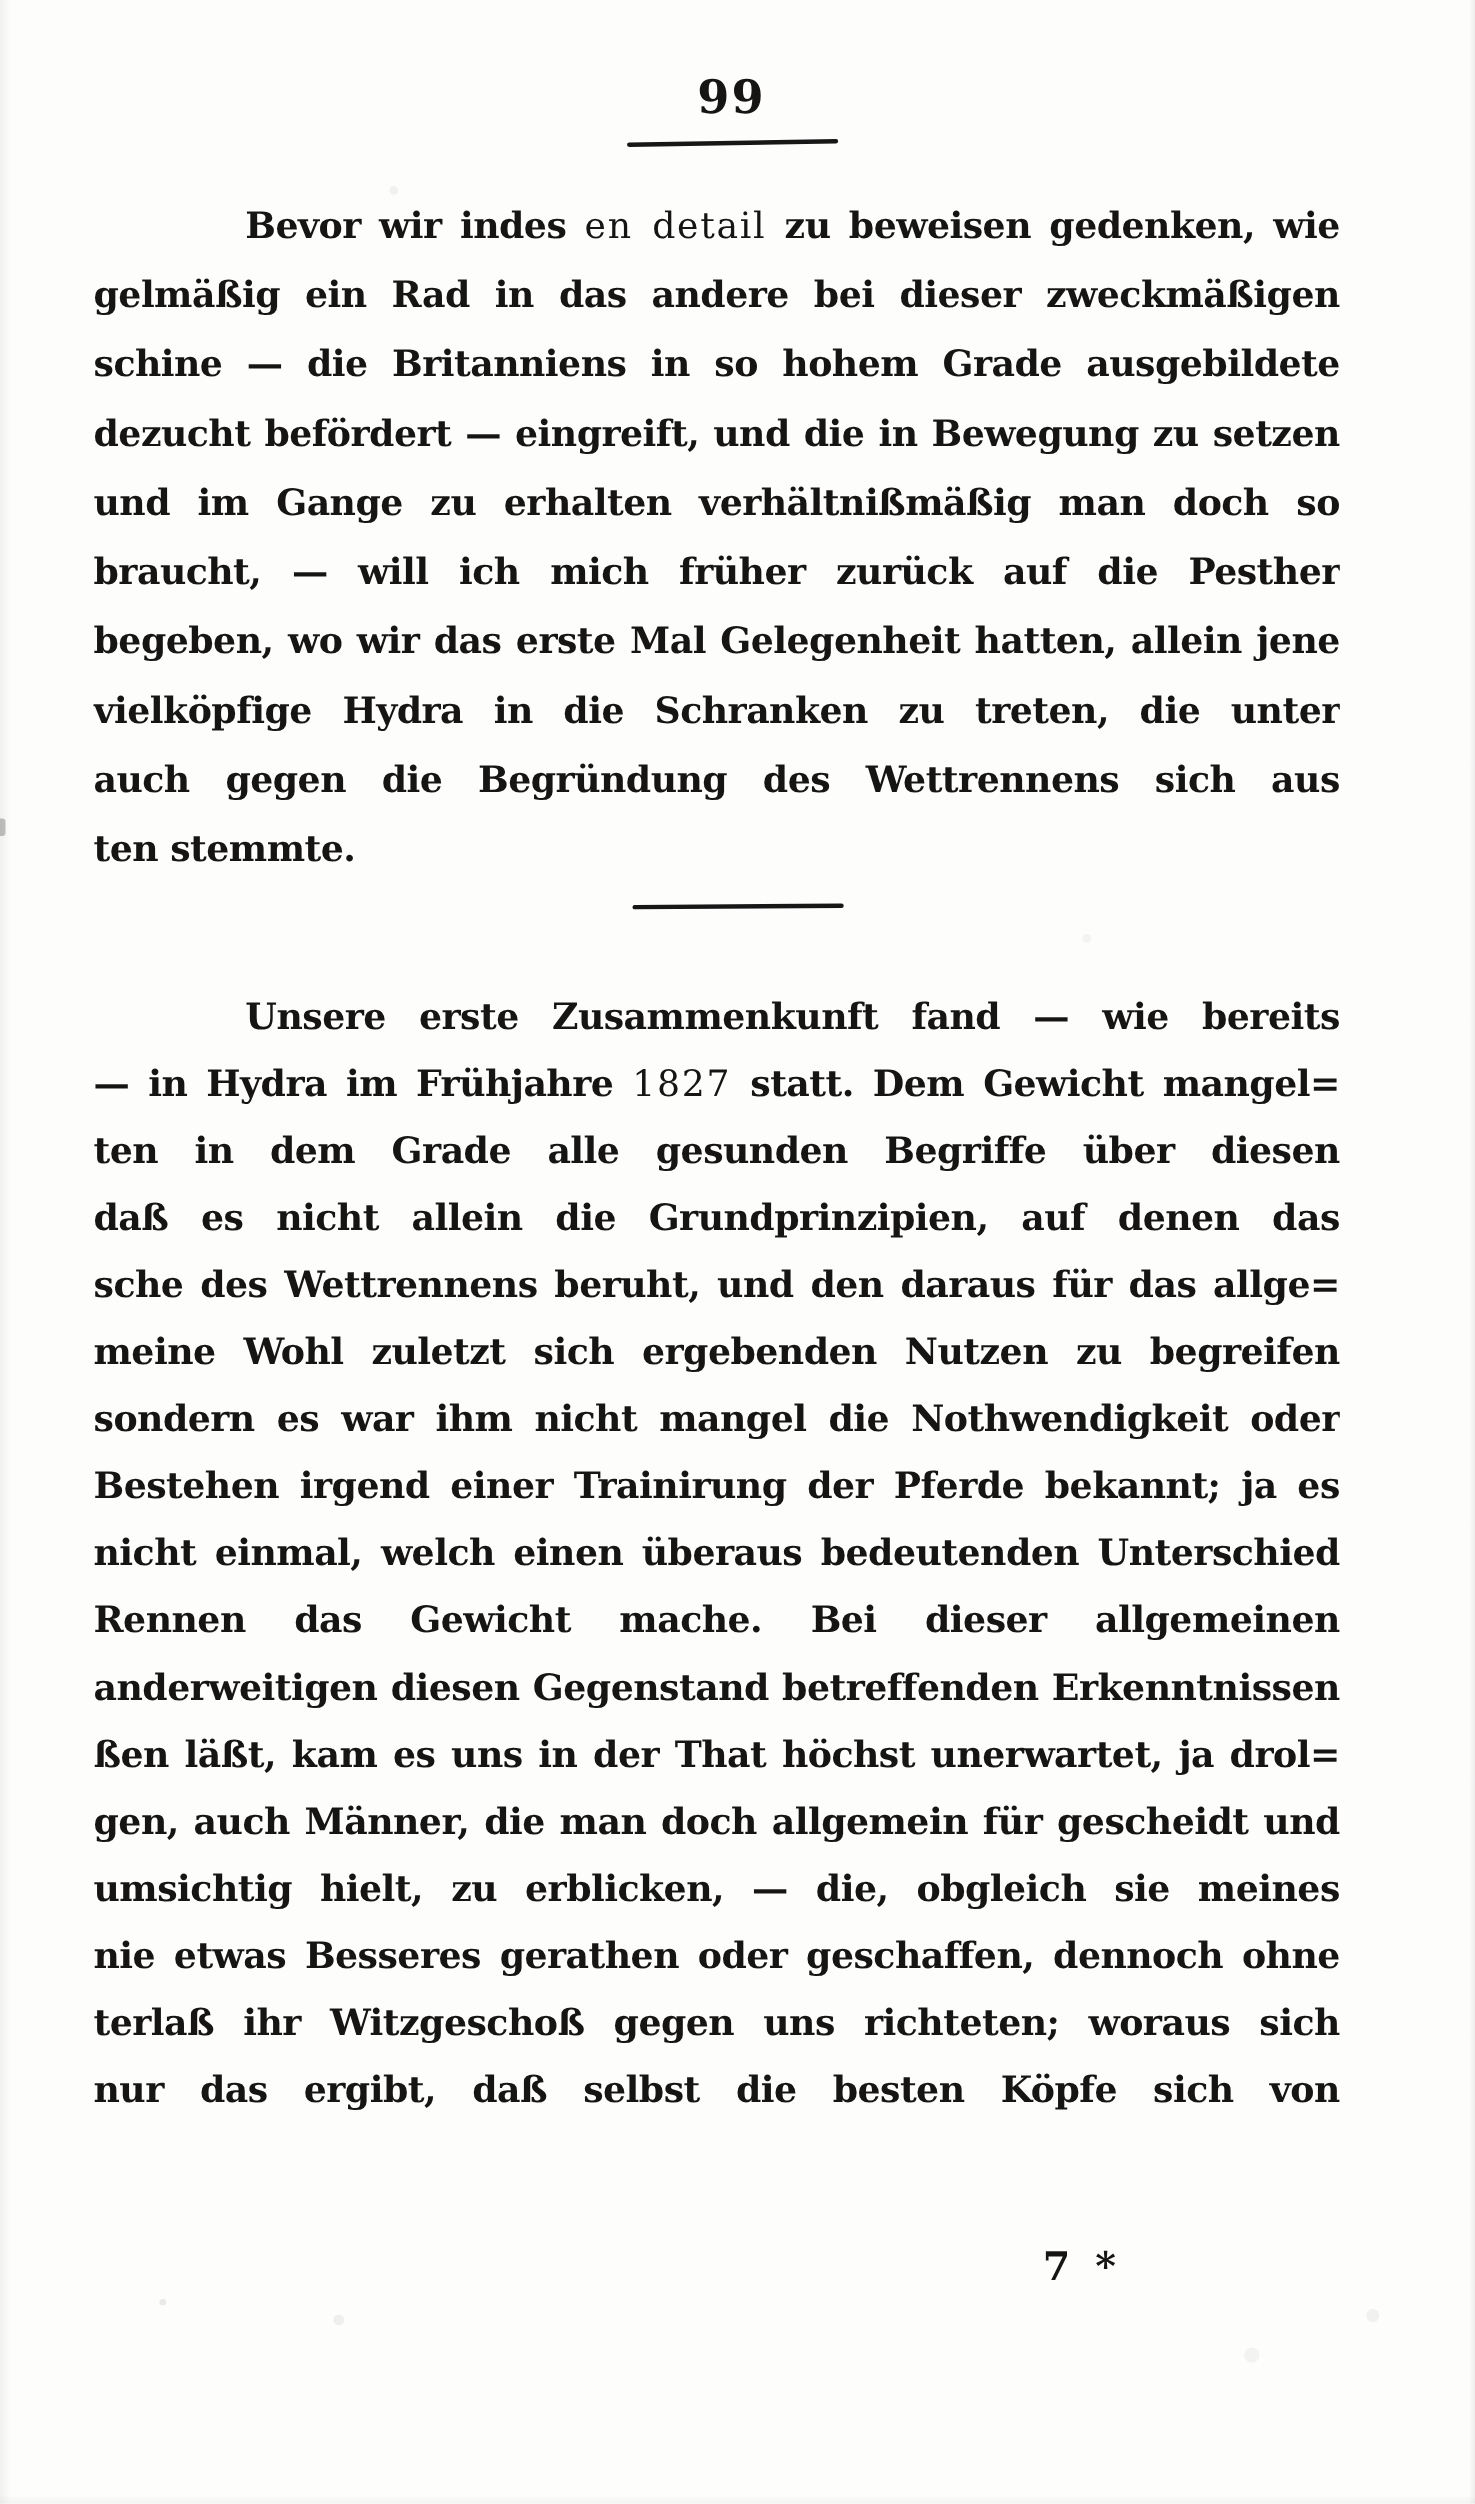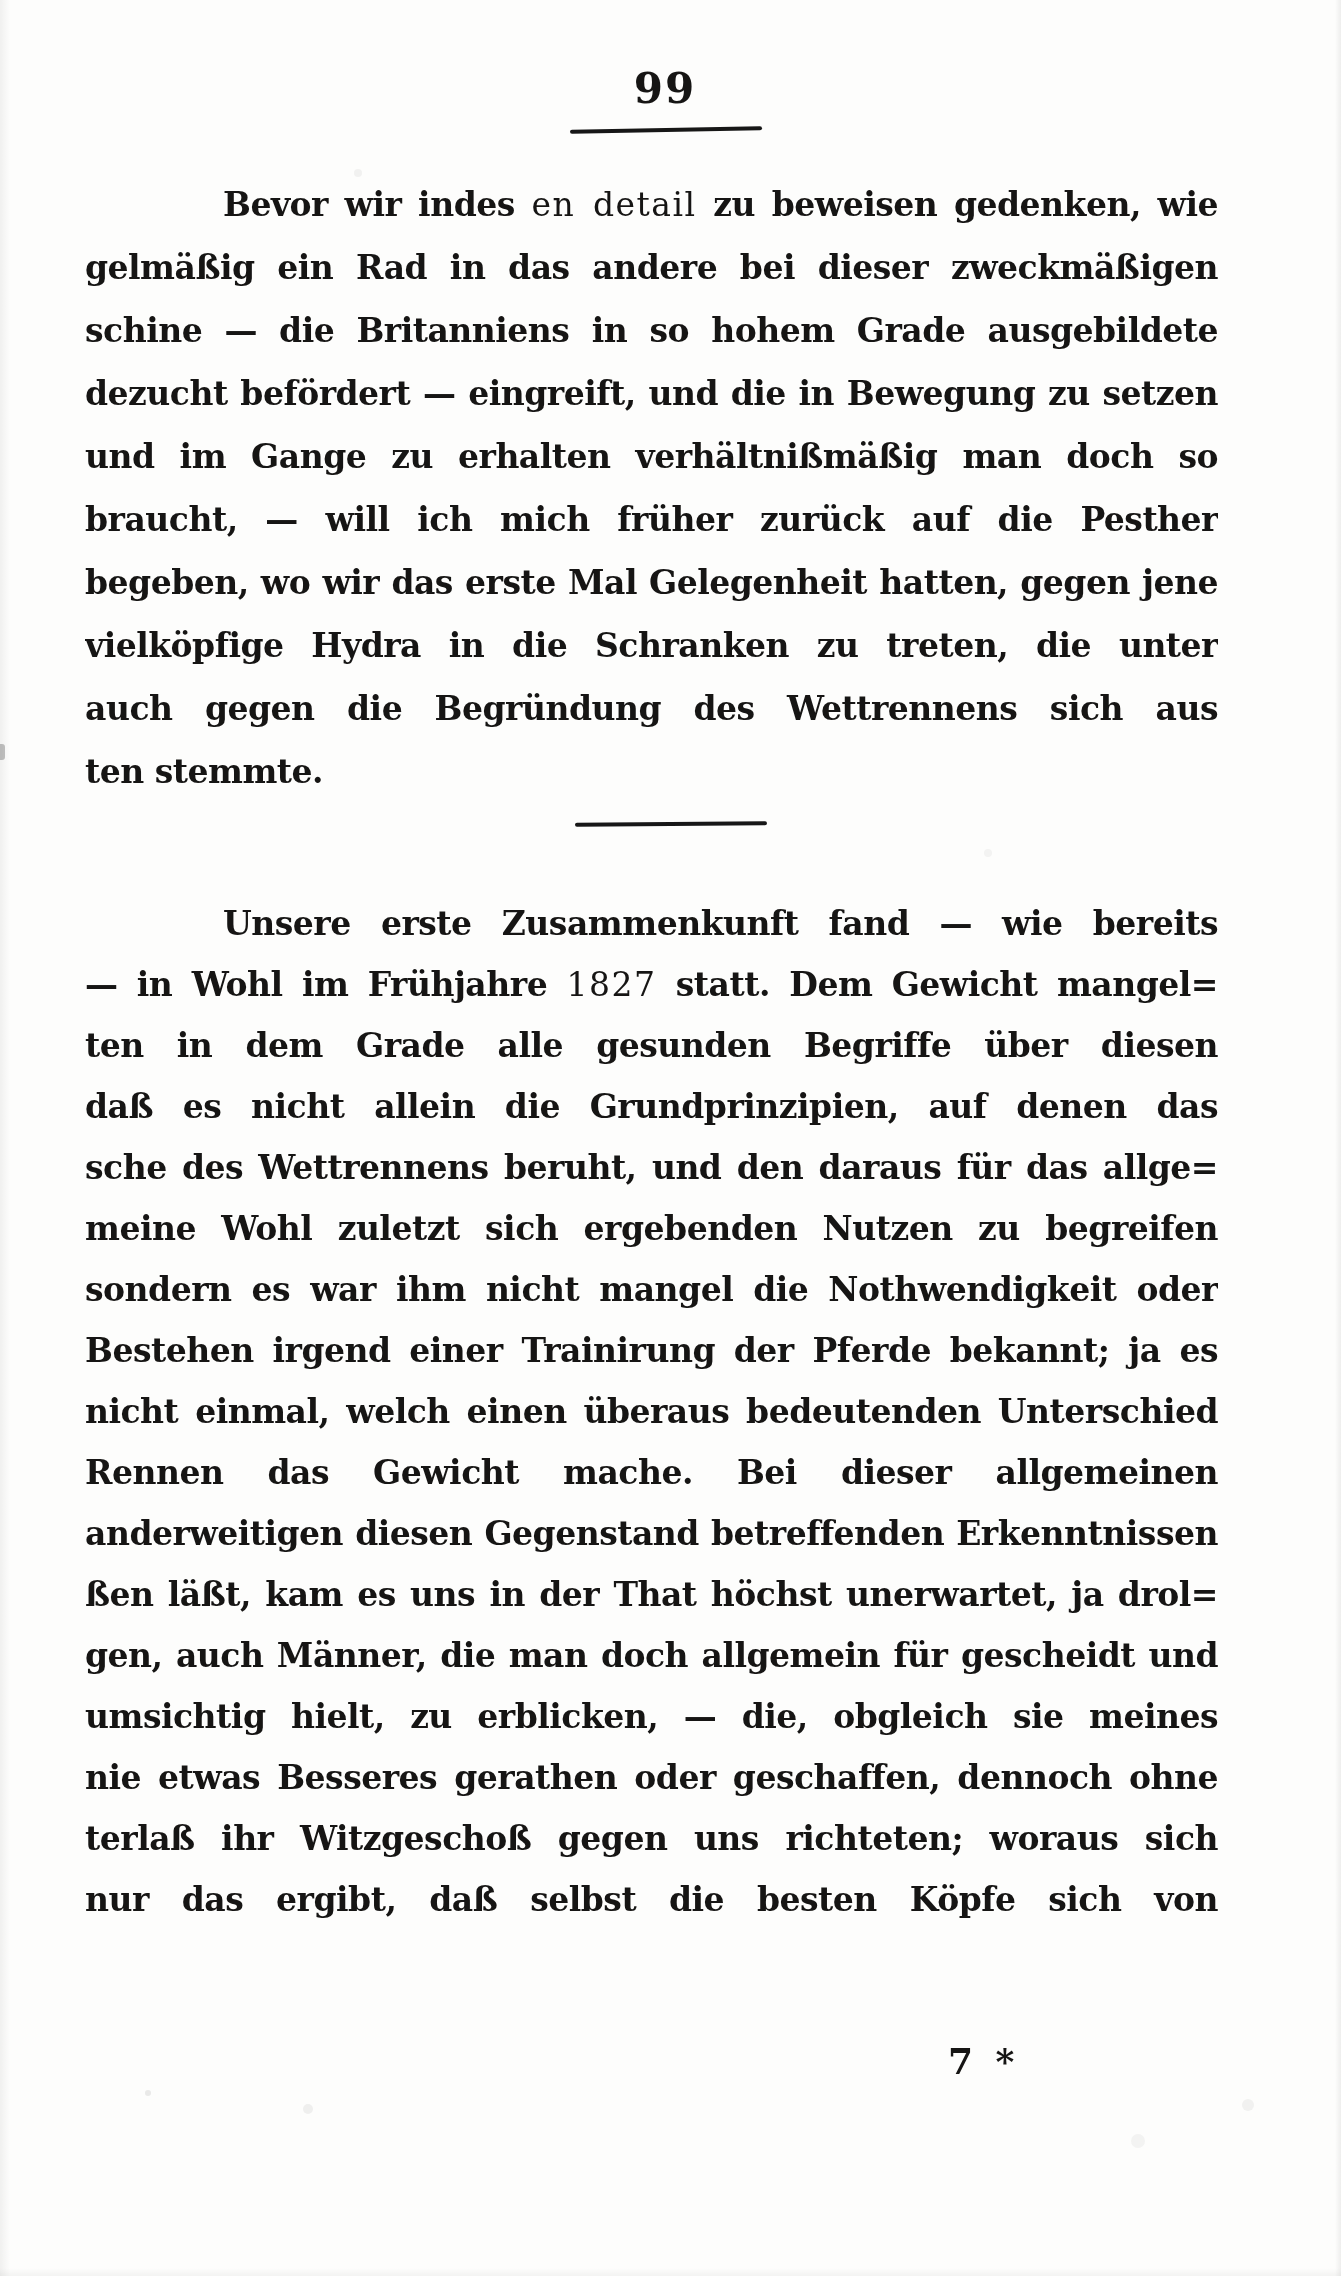--- a/index.html
+++ b/index.html
@@ -81,31 +81,31 @@
   <div class="pagenum">99</div>
   <div class="rule header-rule"></div>
 
   <div class="para para1">
     <div class="tline indent"><span>Bevor wir indes </span><span class="antiqua">en detail</span><span> zu beweisen gedenken, wie re=</span></div>
     <div class="tline">gelmäßig ein Rad in das andere bei dieser zweckmäßigen Ma=</div>
     <div class="tline">schine — die Britanniens in so hohem Grade ausgebildete Pfer=</div>
     <div class="tline">dezucht befördert — eingreift, und die in Bewegung zu setzen</div>
     <div class="tline">und im Gange zu erhalten verhältnißmäßig man doch so wenig</div>
     <div class="tline">braucht, — will ich mich früher zurück auf die Pesther Rennbahn</div>
-    <div class="tline">begeben, wo wir das erste Mal Gelegenheit hatten, gegen jene</div>
+    <div class="tline">begeben, wo wir das erste Mal Gelegenheit hatten, allein jene</div>
     <div class="tline">vielköpfige Hydra in die Schranken zu treten, die unter Andern</div>
     <div class="tline">auch gegen die Begründung des Wettrennens sich aus Leibeskräf=</div>
     <div class="tline flush">ten stemmte.</div>
   </div>
 
   <div class="rule section-rule"></div>
 
   <div class="para para2">
     <div class="tline indent">Unsere erste Zusammenkunft fand — wie bereits erwähnt</div>
-    <div class="tline"><span>— in Wohl im Frühjahre </span><span class="antiqua">1827</span><span> statt. Dem Gewicht mangel=</span></div>
+    <div class="tline"><span>— in Hydra im Frühjahre </span><span class="antiqua">1827</span><span> statt. Dem Gewicht mangel=</span></div>
     <div class="tline">ten in dem Grade alle gesunden Begriffe über diesen Gegenstand,</div>
     <div class="tline">daß es nicht allein die Grundprinzipien, auf denen das Techni=</div>
     <div class="tline">sche des Wettrennens beruht, und den daraus für das allge=</div>
     <div class="tline">meine Wohl zuletzt sich ergebenden Nutzen zu begreifen vermochte,</div>
     <div class="tline">sondern es war ihm nicht mangel die Nothwendigkeit oder das</div>
     <div class="tline">Bestehen irgend einer Trainirung der Pferde bekannt; ja es wußte</div>
     <div class="tline">nicht einmal, welch einen überaus bedeutenden Unterschied im</div>
     <div class="tline">Rennen das Gewicht mache. Bei dieser allgemeinen Unwissenheit,</div>
     <div class="tline">anderweitigen diesen Gegenstand betreffenden Erkenntnissen schlie=</div>
     <div class="tline">ßen läßt, kam es uns in der That höchst unerwartet, ja drol=</div>

